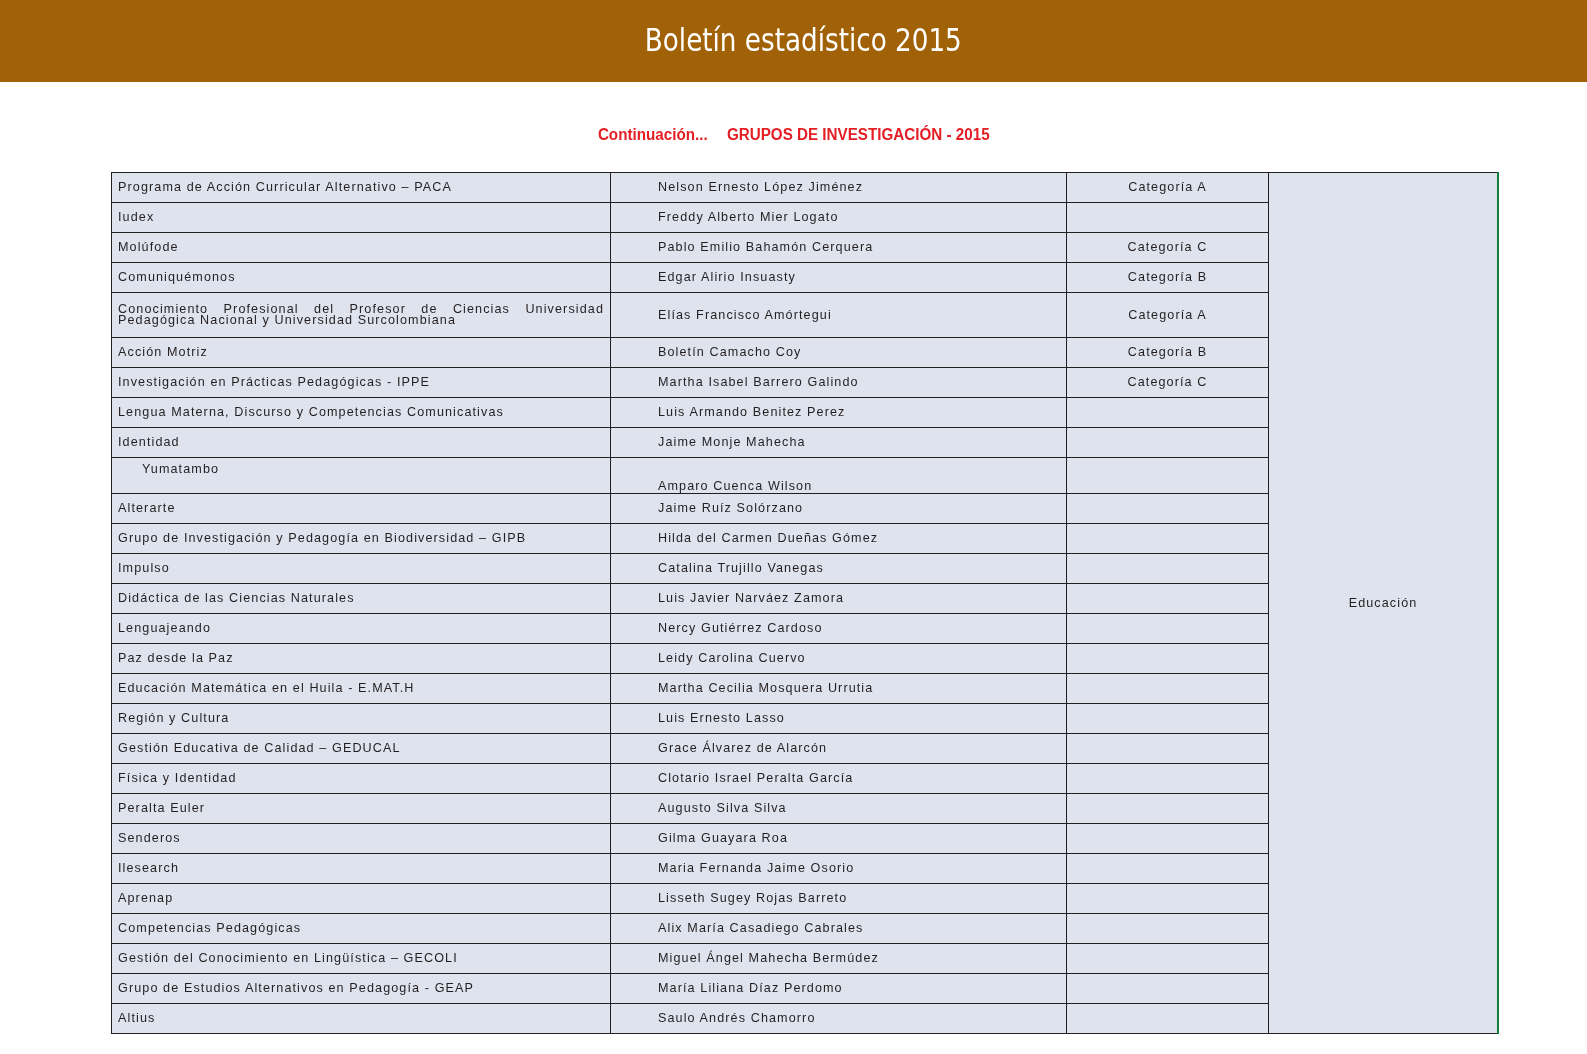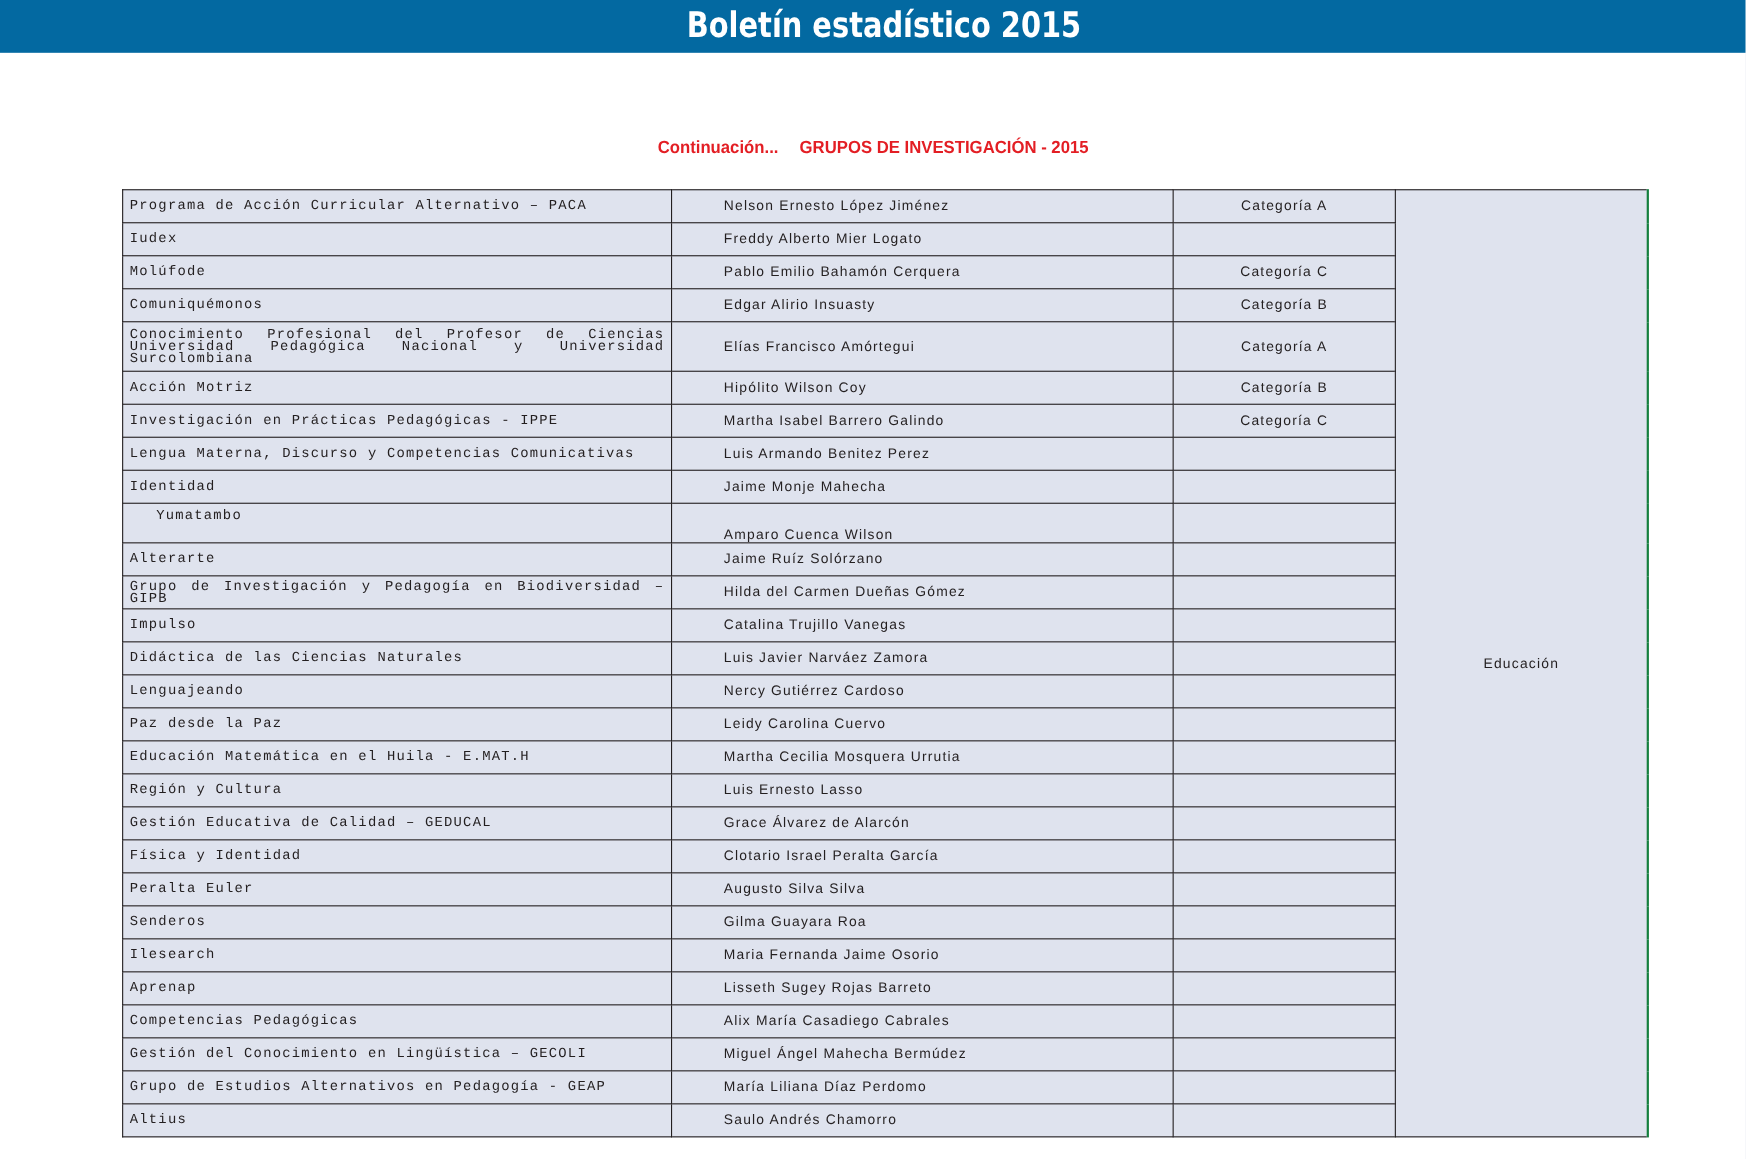--- a/index.html
+++ b/index.html
@@ -1,23 +1,23 @@
 <!DOCTYPE html>
 <html><head>
   <meta charset="utf-8">
   <style>
     html, body { margin: 0; padding: 0; }
     body {
       width: 1587px; height: 1054px; background: #ffffff; position: relative; overflow: hidden;
       font-family: "Liberation Sans", sans-serif;
     }
     .header-bar {
-      position: absolute; left: 0; top: 0; width: 1587px; height: 48px;
-      background: #0369a1;
-      display: flex; align-items: center; justify-content: center; font-weight: bold;
+      position: absolute; left: 0; top: 0; width: 1587px; height: 82px;
+      background: #a16207;
+      display: flex; align-items: center; justify-content: center;
     }
     .header-title {
       color: #ffffff; font-family: "DejaVu Sans", sans-serif; font-size: 32px;
       transform: scaleX(0.82); letter-spacing: 0px; margin-left: 20px; margin-top: -2px;
     }
     .subtitle {
       position: absolute; top: 126px; left: 0; width: 1587px; text-align: center;
       color: #E31E24; font-weight: bold; font-size: 16px;
       font-family: "Liberation Sans", sans-serif;
     }
@@ -25,21 +25,21 @@
     table.groups {
       position: absolute; left: 111px; top: 172px;
       border-collapse: collapse; table-layout: fixed;
       width: 1346px; background: #DFE3EE;
     }
     table.groups td {
       border: 1.5px solid #231F20; padding: 0 6px; vertical-align: middle;
       font-family: "Liberation Sans", sans-serif; font-size: 12.6px; color: #231F20;
       letter-spacing: 1.1px; line-height: 11px; height: 29px; overflow: hidden;
     }
-    table.groups td.c-group { width: 486px; text-align: justify; text-align-last: left; font-family: Liberation Mono, monospace; }
+    table.groups td.c-group { width: 486px; text-align: justify; text-align-last: left; }
     table.groups td.c-group.two-line { text-align-last: auto; }
     table.groups td.c-leader { width: 402px; padding-left: 47px; }
     table.groups td.c-cat { width: 189px; text-align: center; }
     table.groups td.c-area { width: 216px; text-align: center; border-right: 2px solid #15803d; }
     table.groups tr.tall td { height: 44px; }
     table.groups td.bottom-align { vertical-align: bottom; padding-bottom: 1px; }
     table.groups td.top-align { vertical-align: top; padding-top: 6px; padding-left: 30px; }
   </style>
 </head>
 <body>
@@ -76,21 +76,21 @@
         <td class="c-leader">Edgar Alirio Insuasty</td>
         <td class="c-cat">Categoría B</td>
       </tr>
       <tr class="tall">
         <td class="c-group two-line">Conocimiento Profesional del Profesor de Ciencias Universidad Pedagógica Nacional y Universidad Surcolombiana</td>
         <td class="c-leader">Elías Francisco Amórtegui</td>
         <td class="c-cat">Categoría A</td>
       </tr>
       <tr>
         <td class="c-group">Acción Motriz</td>
-        <td class="c-leader">Hipólito Wilson Coy</td>
+        <td class="c-leader">Boletín Camacho Coy</td>
         <td class="c-cat">Categoría B</td>
       </tr>
       <tr>
         <td class="c-group">Investigación en Prácticas Pedagógicas - IPPE</td>
         <td class="c-leader">Martha Isabel Barrero Galindo</td>
         <td class="c-cat">Categoría C</td>
       </tr>
       <tr>
         <td class="c-group two-line">Lengua Materna, Discurso y Competencias Comunicativas</td>
         <td class="c-leader">Luis Armando Benitez Perez</td>

